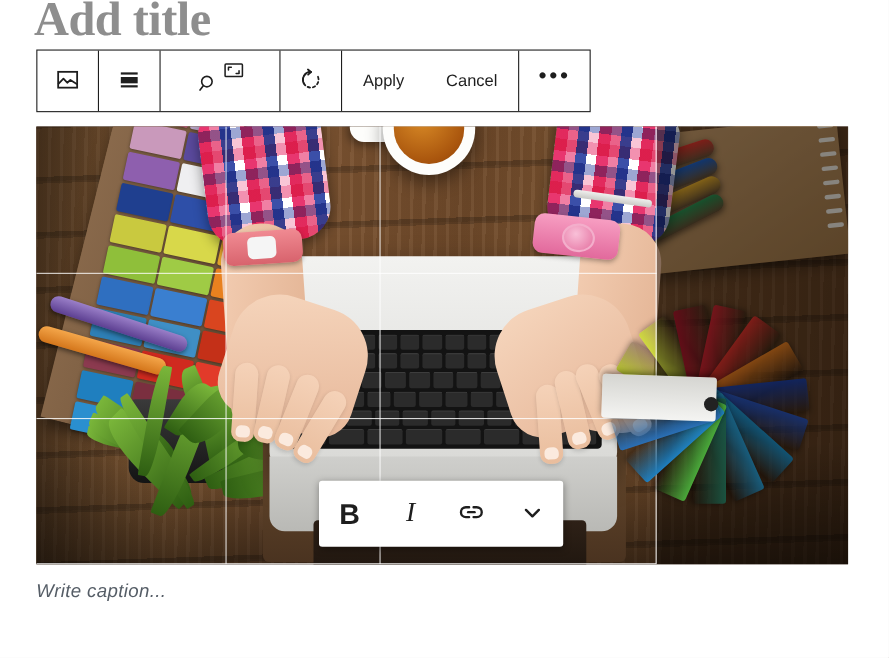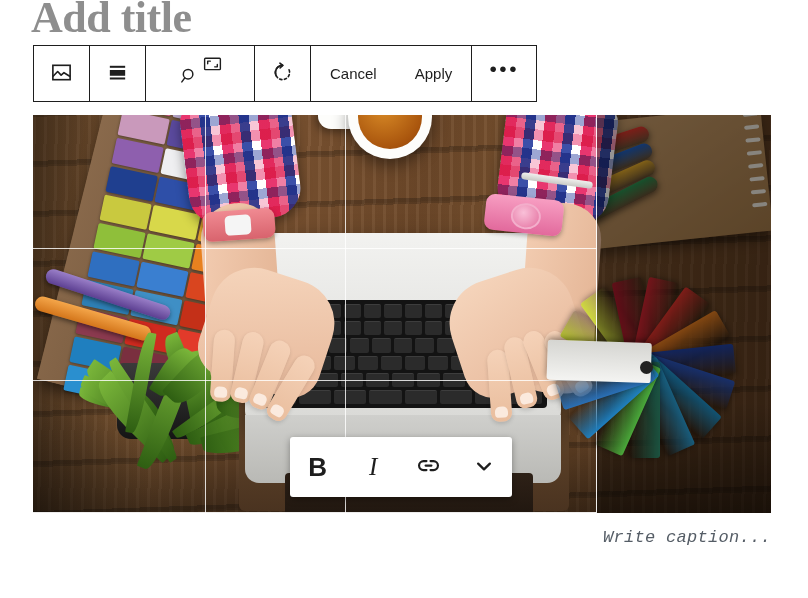--- a/index.html
+++ b/index.html
@@ -434,26 +434,25 @@
     font-family: "Liberation Sans", sans-serif;
   }
   .fmt-bold { font-size: 26px; font-weight: 700; }
   .fmt-italic { font-size: 25px; font-style: italic; font-family: "Liberation Serif", serif; }
 
   
   .caption {
     position: absolute;
     left: 33px; top: 528px;
     width: 738px;
-    text-align: right;
+    text-align: left;
     font-size: 17px;
     font-style: italic;
     color: #555d66;
     letter-spacing: 0.3px;
-    font-family: Liberation Mono, monospace;
   }
 </style>
 </head>
 <body>
 
 <div class="page">
 
   <div class="post-title">Add title</div>
 
   <div class="image-block">
@@ -756,22 +755,22 @@
           <svg width="23" height="23" viewBox="0 0 24 24" fill="none" stroke="#1e1e1e" stroke-width="1.7">
             <path d="M12 4.6a7.4 7.4 0 1 0 6.3 3.5" stroke-linecap="round" stroke-dasharray="2.4 2.6"></path>
             <path d="M12 4.6a7.4 7.4 0 0 0-6.6 10.8" stroke-linecap="round"></path>
             <path d="M9.3 2.3L12.3 4.7 9.5 7.2" stroke-linecap="round" stroke-linejoin="round"></path>
           </svg>
         </span>
       </button>
     </div>
 
     <div class="tb-group">
+      <button class="tb-text">Apply</button>
       <button class="tb-text">Cancel</button>
-      <button class="tb-text">Apply</button>
     </div>
 
     <div class="tb-group">
       <div class="tb-dots">•••</div>
     </div>
   </div>
 
   <div class="format-toolbar">
     <button class="fmt-btn fmt-bold">B</button>
     <button class="fmt-btn fmt-italic">I</button>

